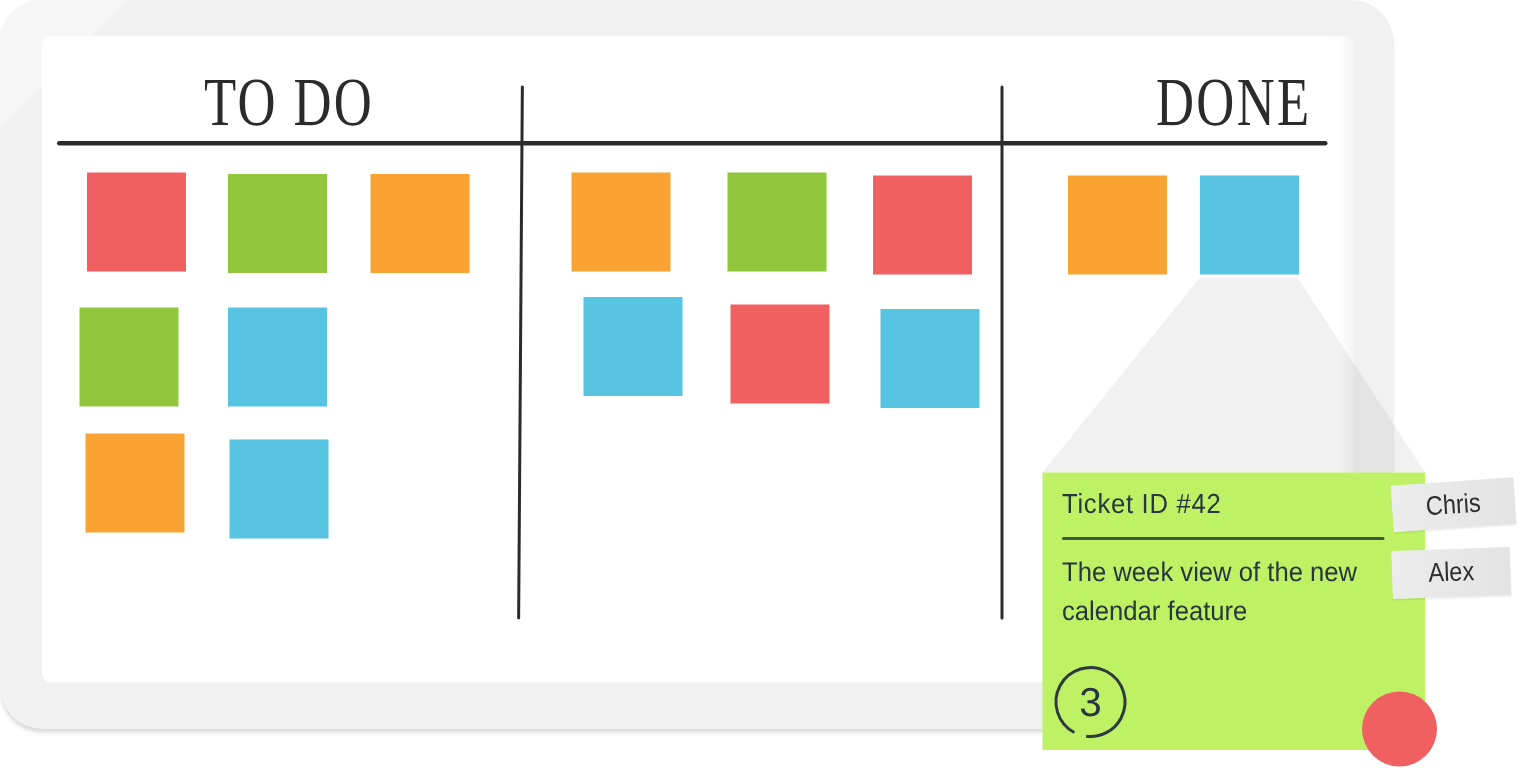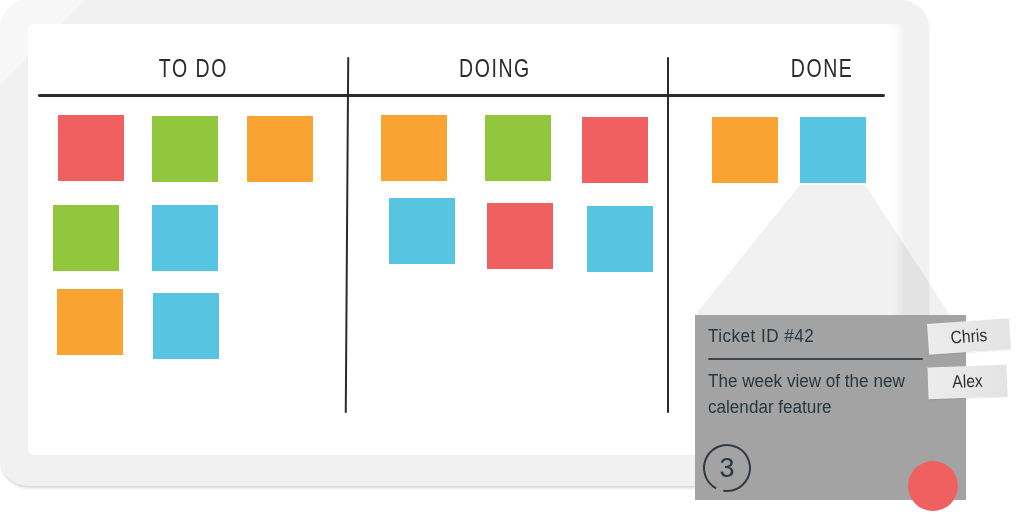--- a/index.html
+++ b/index.html
@@ -19,39 +19,39 @@
     border-top-left-radius:28px;
   }
   .board-inner{
     position:absolute;left:28px;top:24px;width:875px;height:431px;
     background:#ffffff;border-radius:6px;
     box-shadow:inset -10px 0 12px -8px rgba(0,0,0,0.07);
   }
   
   .col-header{
     position:absolute;top:52px;height:32px;
-    color:#2b2b2b;font-size:25px;font-weight:400;letter-spacing:2px;
-    text-align:center;line-height:32px;white-space:nowrap;
+    color:#2b2b2b;font-size:45px;font-weight:400;letter-spacing:2px;
+    text-align:center;line-height:32px;white-space:nowrap;font-family:Liberation Serif, serif;
   }
   .col-header span{display:inline-block;transform:scale(0.78,1.02);transform-origin:center;}
   .header-underline{
     position:absolute;left:38px;top:94px;width:847px;height:3px;
     background:#2b2b2b;border-radius:2px;
   }
   .divider{
     position:absolute;top:57px;width:2px;height:356px;background:#2b2b2b;border-radius:1px;
   }
   
   .note{position:absolute;width:66px;height:66px;}
   
   .cone-svg{position:absolute;left:0;top:0;width:1024px;height:517px;pointer-events:none;}
   
   .ticket-card{
     position:absolute;left:695px;top:315px;width:255px;height:185px;
-    background:#a3a3a3;color:#273740;padding-left:16px;
+    background:#bef264;color:#273740;
   }
   .ticket-id{
     position:absolute;left:13px;top:11px;font-size:18px;letter-spacing:0.5px;
     transform:scale(0.95,1.02);transform-origin:left top;white-space:nowrap;color:#273740;
   }
   .ticket-divider{
     position:absolute;left:13px;top:43px;width:215px;height:2px;
     background:rgba(32,48,58,0.8);border-radius:1px;
   }
   .ticket-desc{
@@ -86,23 +86,20 @@
 
 <div class="stage">
 
   <div class="board">
     <div class="board-corner-curl"></div>
     <div class="board-inner"></div>
   </div>
 
   <div class="col-header" style="left:38px;width:310px;">
     <span>TO DO</span>
-  </div>
-  <div class="col-header" style="left:350px;width:290px;">
-    <span>DOING</span>
   </div>
   <div class="col-header" style="left:668px;width:218px;padding-left:45px;">
     <span>DONE</span>
   </div>
 
   <div class="header-underline"></div>
   <div class="divider" style="left:346px;transform:rotate(0.4deg);"></div>
   <div class="divider" style="left:667px;"></div>
 
   <div class="note" style="left: 58px; top: 115px; background: rgb(240, 96, 96);"></div>

